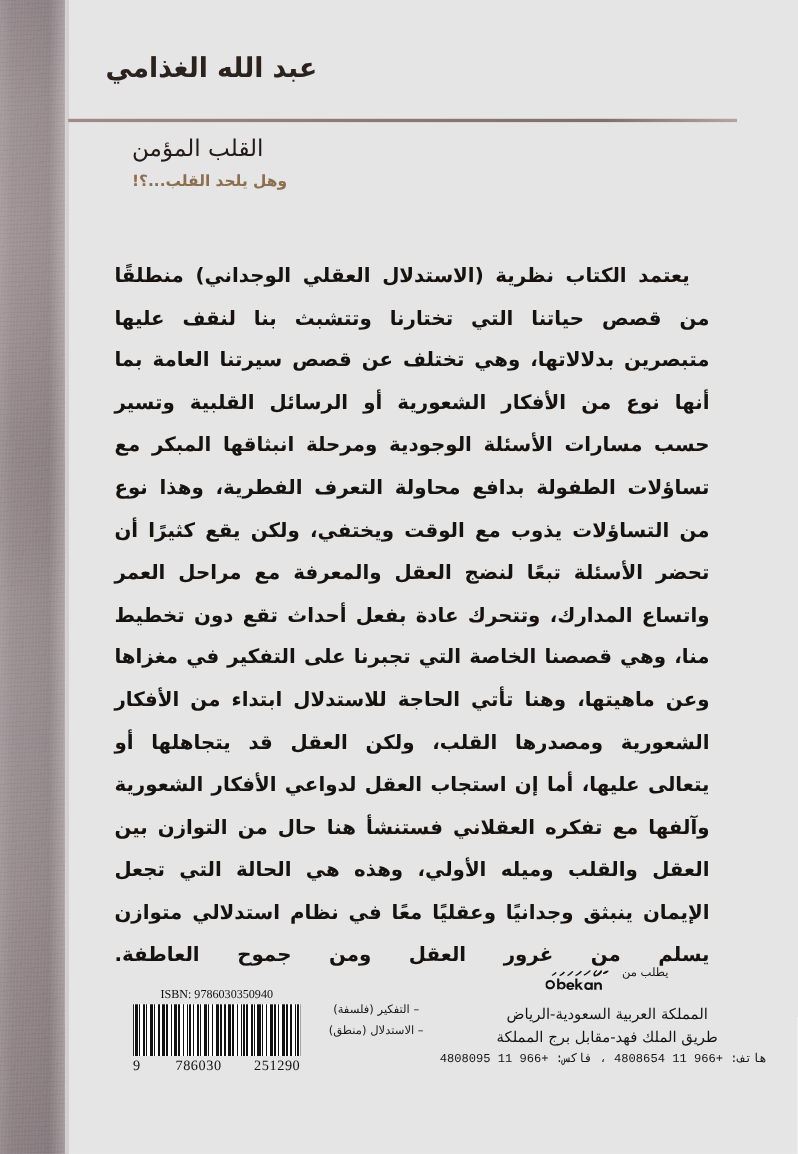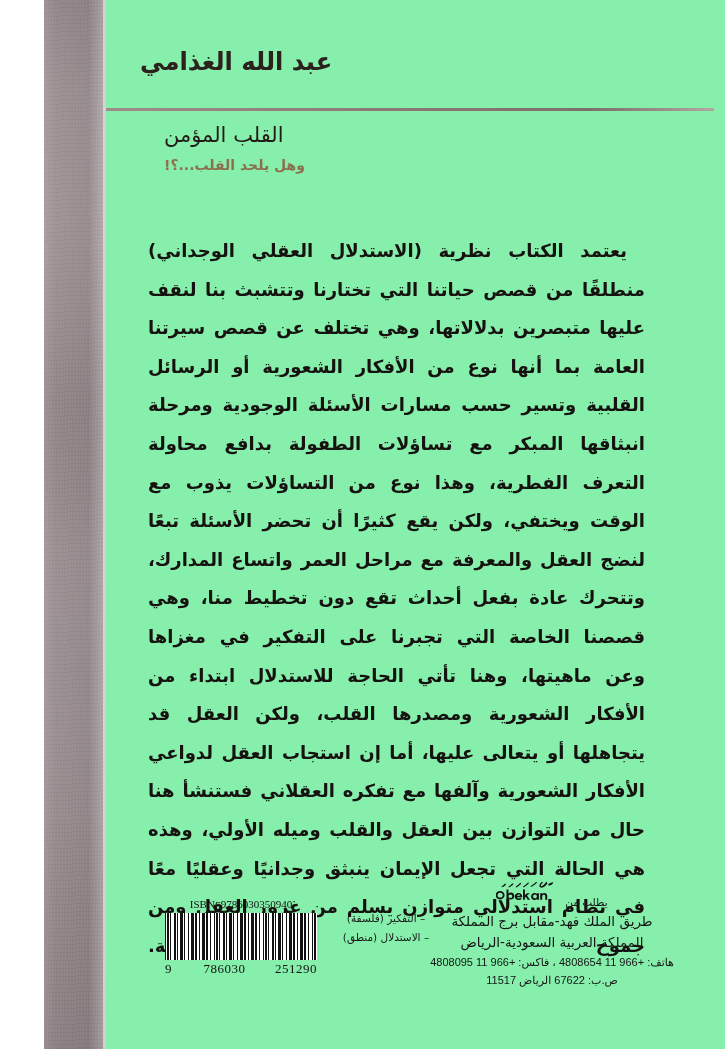--- a/index.html
+++ b/index.html
@@ -12,22 +12,21 @@
     background: #ffffff;
     font-family: "Liberation Serif", "DejaVu Serif", serif;
     position: relative;
     overflow: hidden;
   }
 
   
   .cover {
     position: absolute;
     inset: 0;
-    background: #86efac;
-    margin-left: 44px;
+    background: #e5e5e5;
   }
 
   
   .spine {
     position: absolute;
     left: 0;
     top: 0;
     width: 62px;
     height: 1049px;
     background:
@@ -219,42 +218,42 @@
     position: absolute;
     right: 28px;
     top: 4px;
     width: 290px;
     direction: rtl;
     text-align: center;
   }
   .pub-top-row {
     display: flex;
     flex-direction: row;
-    align-items: flex-end;
+    align-items: flex-start;
     justify-content: center;
     gap: 7px;
     margin-bottom: 3px;
   }
   .pub-request {
     font-family: "DejaVu Sans", "Liberation Sans", sans-serif;
     font-size: 10.5px;
     color: #151515;
   }
   .pub-logo {
     display: block;
   }
   .pub-addr {
     font-family: "DejaVu Sans", "Liberation Sans", sans-serif;
     font-size: 13.5px;
     color: #141414;
     line-height: 21px;
     white-space: nowrap;
   }
   .pub-contact {
-    font-family: Liberation Sans, sans-serif;
+    font-family: Liberation Mono, monospace;
     font-size: 11px;
     color: #141414;
     line-height: 18px;
     white-space: nowrap;
     direction: rtl;
   }
 </style>
 </head>
 <body>
 
@@ -313,20 +312,19 @@
               <path d="M4.0 13.0 a4.5 4.2 0 1 0 0.1 0 z m0.2 1.8 a2.6 2.4 0 1 1 -0.1 0 z"></path>
               <path d="M10.5 11.6 h1.9 v4.0 c0.7 -0.7 1.6 -1.0 2.5 -1.0 2.0 0 3.4 1.5 3.4 3.4 0 2.0 -1.5 3.5 -3.5 3.5 -0.9 0 -1.8 -0.4 -2.4 -1.0 v0.8 h-1.9 z m3.9 4.8 c-1.1 0 -1.9 0.8 -1.9 1.8 0 1.0 0.8 1.8 1.9 1.8 1.1 0 1.9 -0.8 1.9 -1.8 0 -1.0 -0.8 -1.8 -1.9 -1.8 z"></path>
               <path d="M26.2 18.6 c0 -2.1 -1.6 -3.6 -3.7 -3.6 -2.1 0 -3.7 1.5 -3.7 3.5 0 2.1 1.6 3.5 3.8 3.5 1.3 0 2.4 -0.5 3.1 -1.3 l-1.3 -1.0 c-0.4 0.4 -1.0 0.7 -1.7 0.7 -0.9 0 -1.6 -0.4 -1.8 -1.2 h5.2 c0.1 -0.2 0.1 -0.4 0.1 -0.6 z m-5.2 -0.8 c0.2 -0.7 0.8 -1.2 1.6 -1.2 0.8 0 1.4 0.5 1.6 1.2 z"></path>
               <path d="M27.0 11.6 h1.9 v5.3 l2.3 -1.7 h2.7 l-3.0 2.2 3.2 4.4 h-2.3 l-2.1 -3.0 -0.8 0.6 v2.4 h-1.9 z"></path>
               <path d="M41.0 15.2 v0.8 c-0.6 -0.7 -1.5 -1.0 -2.4 -1.0 -2.0 0 -3.5 1.5 -3.5 3.5 0 2.0 1.5 3.5 3.5 3.5 0.9 0 1.8 -0.4 2.4 -1.0 v0.8 h1.9 v-6.6 z m-2.0 5.0 c-1.1 0 -1.9 -0.8 -1.9 -1.8 0 -1.0 0.8 -1.8 1.9 -1.8 1.1 0 1.9 0.8 1.9 1.8 0 1.0 -0.8 1.8 -1.9 1.8 z"></path>
               <path d="M44.2 15.2 h1.9 v0.8 c0.5 -0.6 1.3 -1.0 2.2 -1.0 1.8 0 2.9 1.2 2.9 3.1 v3.7 h-1.9 v-3.4 c0 -1.0 -0.5 -1.6 -1.4 -1.6 -0.9 0 -1.7 0.6 -1.7 1.8 v3.2 h-2.0 z"></path>
             </g>
           </svg>
         </span>
       </div>
+      <div class="pub-addr">المملكة العربية السعودية-الرياض</div>
       <div class="pub-addr">طريق الملك فهد-مقابل برج المملكة</div>
-      <div class="pub-addr">المملكة العربية السعودية-الرياض</div>
       <div class="pub-contact">هاتف: +966 11 4808654 ، فاكس: +966 11 4808095</div>
-      <div class="pub-contact">ص.ب: 67622 الرياض 11517</div>
     </div>
 
   </div>
 </div>
 
 </body></html>

